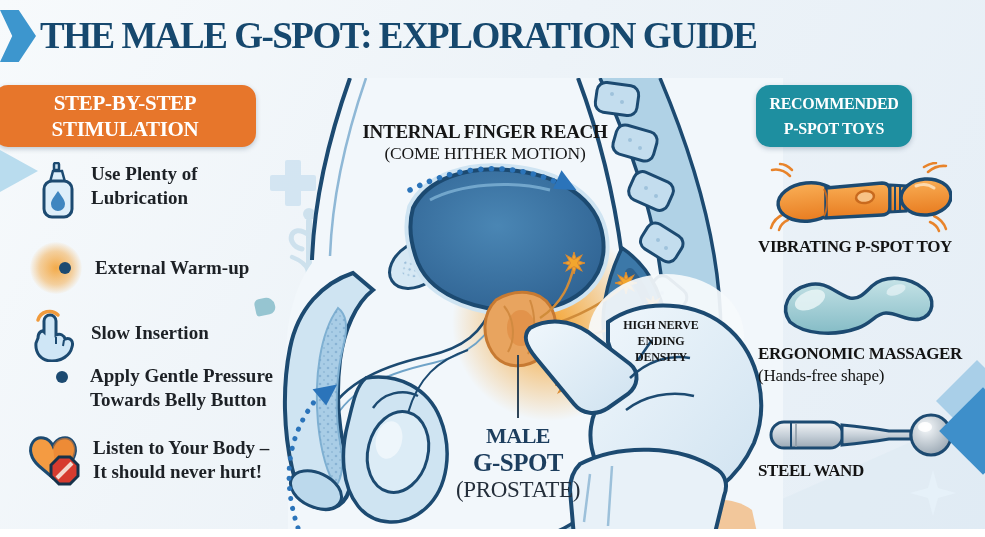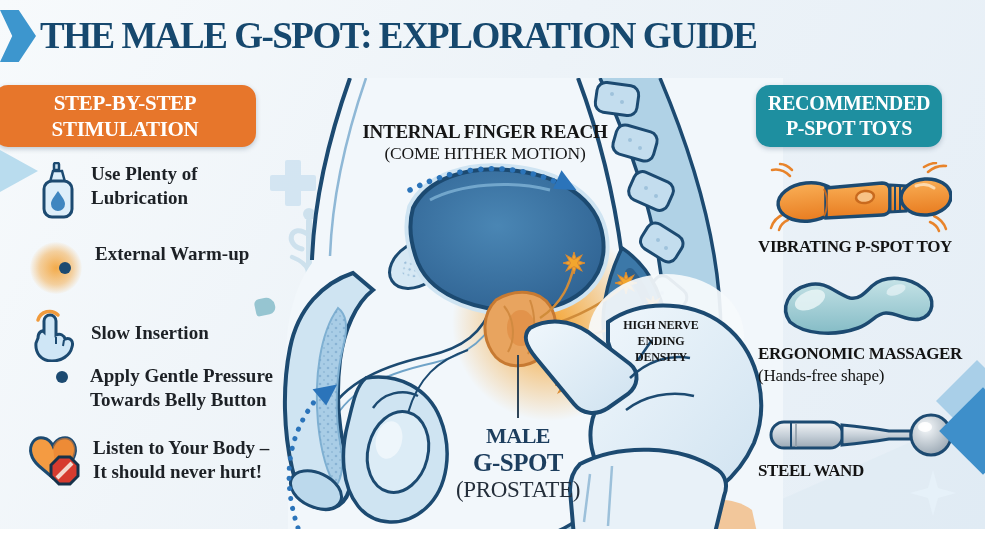--- a/index.html
+++ b/index.html
@@ -10,27 +10,27 @@
   
   #title-chevron{left:0;top:10px;width:36px;height:52px;background:#3d96ce;
     clip-path:polygon(0 0,52% 0,100% 50%,52% 100%,0 100%,34% 50%);}
   #page-title{left:40px;top:14px;font-size:37px;font-weight:800;color:#16486e;
     letter-spacing:-1.5px;white-space:nowrap;}
   
   .panel-header{border-radius:14px;color:#fff;font-weight:800;text-align:center;
     display:flex;flex-direction:column;justify-content:center;letter-spacing:-0.3px;
     box-shadow:0 2px 5px rgba(30,60,90,.25);}
   #left-header{left:-6px;top:85px;width:262px;height:62px;background:#e7762b;font-size:21px;line-height:26px;}
-  #right-header{left:756px;top:85px;width:186px;height:62px;background:#1e8fa0;font-size:20px;line-height:25px;}
+  #right-header{left:756px;top:85px;width:156px;height:62px;background:#1e8fa0;font-size:16px;line-height:25px;}
   
   .step-item{display:flex;gap:13px;color:#1d2126;font-size:19px;line-height:24px;font-weight:700;}
   .step-icon{flex:0 0 auto;display:flex;align-items:center;justify-content:center;}
   .item-text div:empty{display:none;}
   #item-1{left:38px;top:162px;}
-  #item-2{left:30px;top:242px;align-items:flex-start;}
+  #item-2{left:30px;top:242px;align-items:center;}
   #item-3{left:28px;top:304px;align-items:center;}
   #item-4{left:56px;top:364px;}
   #item-5{left:26px;top:432px;align-items:center;}
   .dot-bullet{width:12px;height:12px;border-radius:50%;background:#1c4a71;}
   #warm-glow{width:52px;height:52px;border-radius:50%;
     background:radial-gradient(circle,rgba(243,158,44,.85) 0%,rgba(243,158,44,.45) 45%,rgba(243,158,44,0) 72%);
     display:flex;align-items:center;justify-content:center;}
   
   .diag-label{text-align:center;color:#161616;}
   #finger-reach{left:335px;top:121px;width:300px;}

